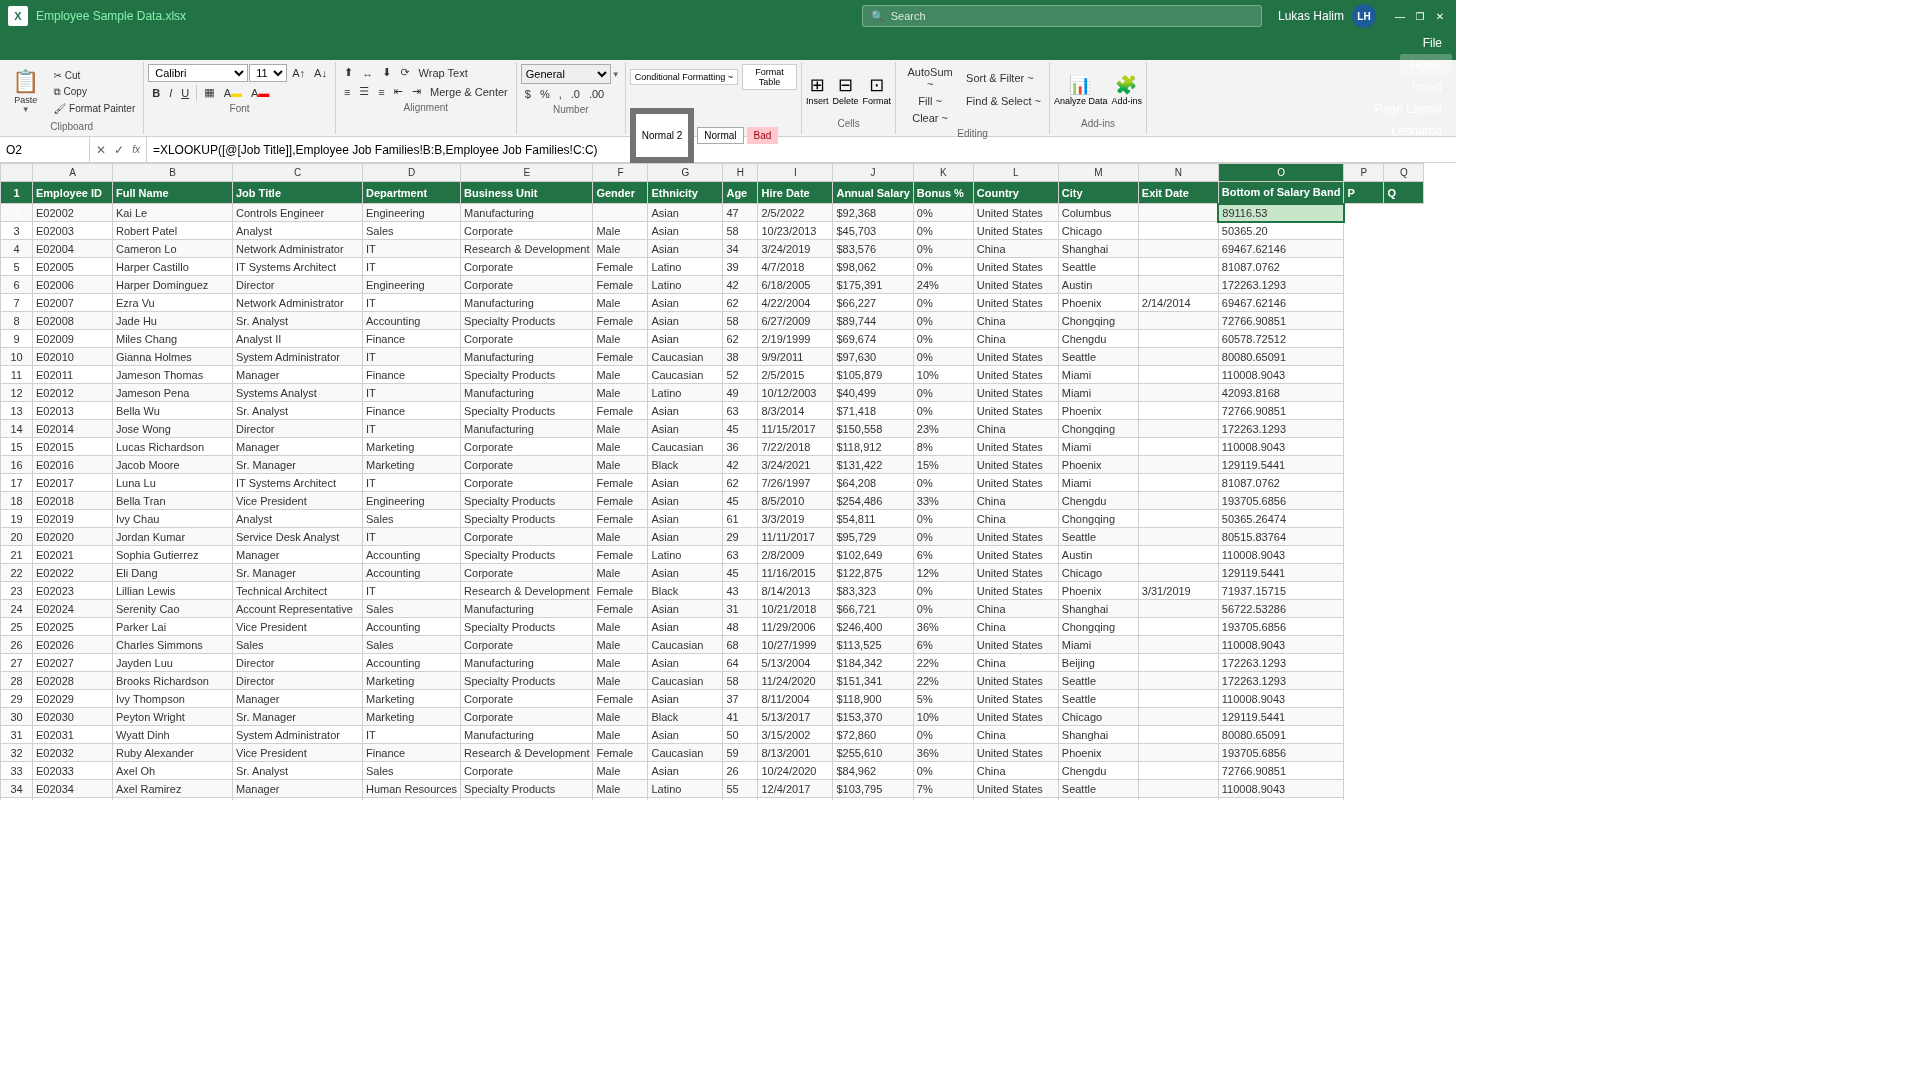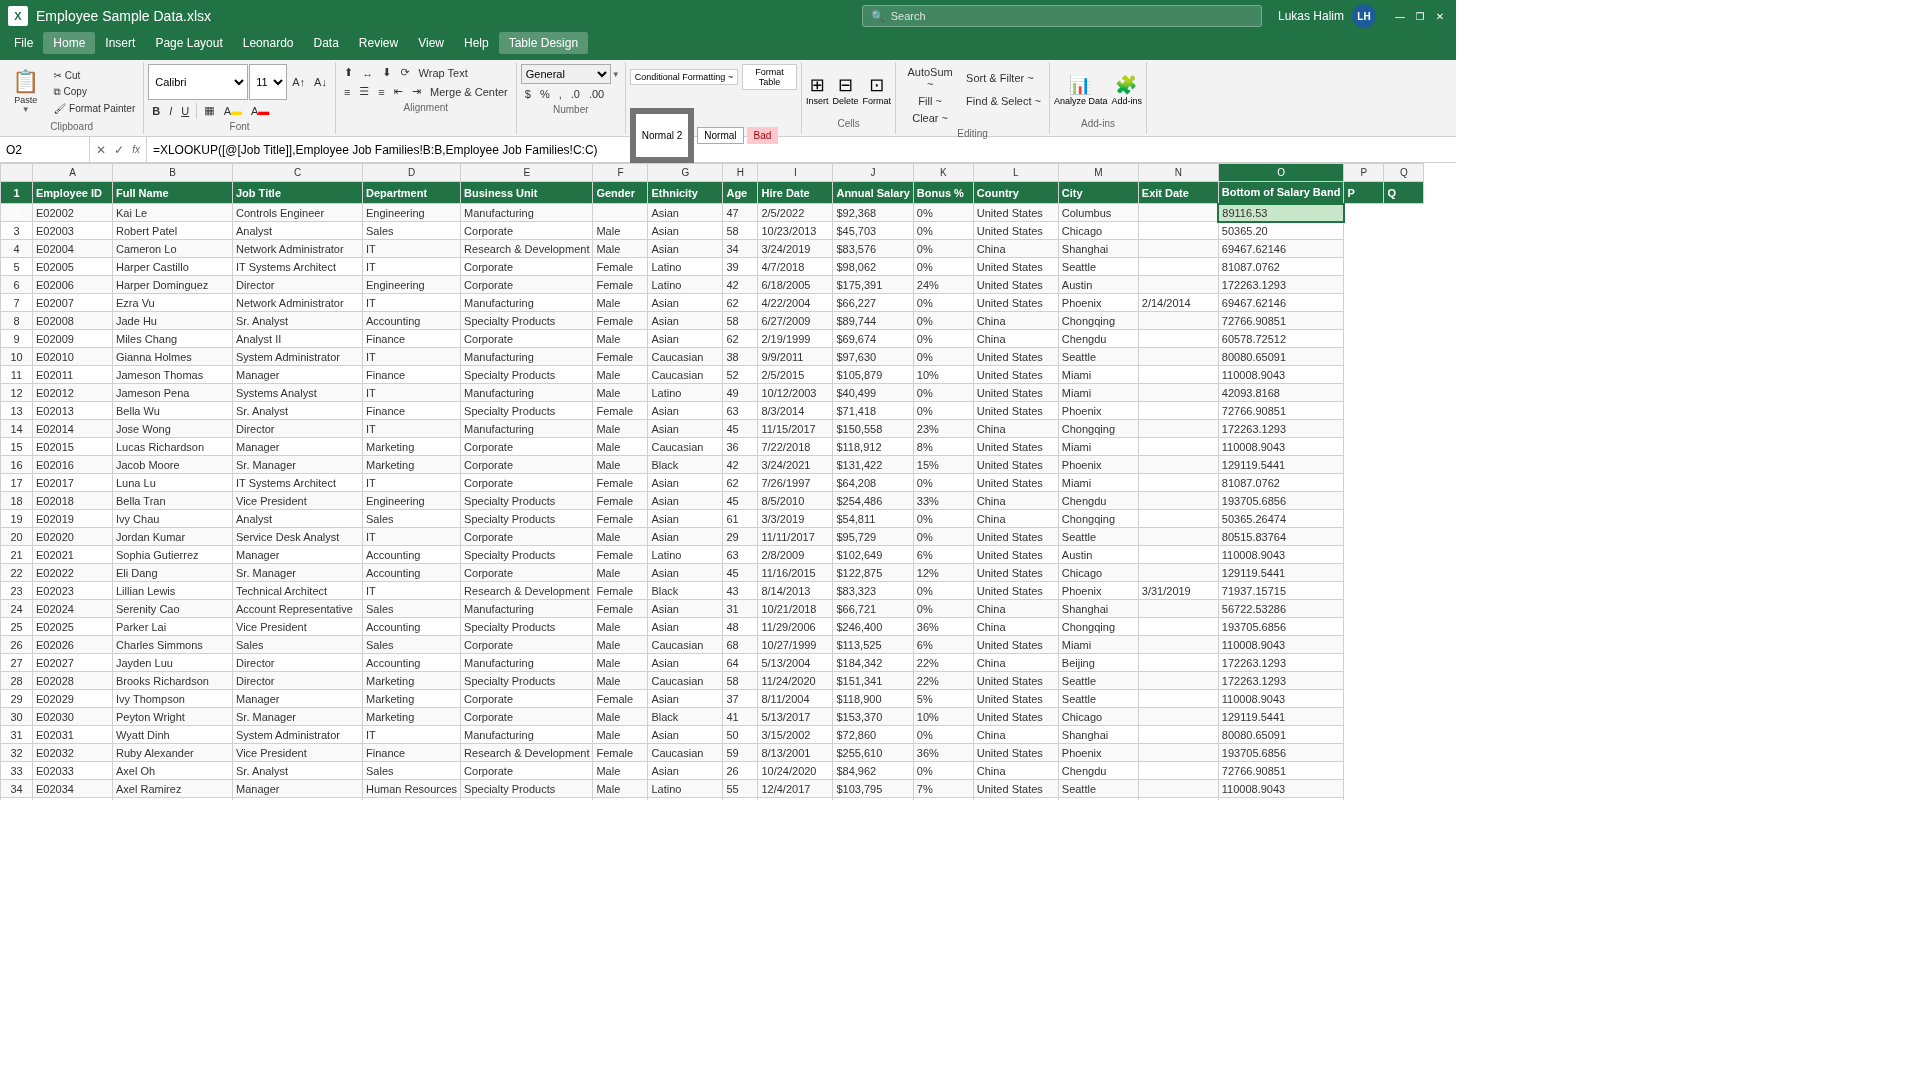--- a/index.html
+++ b/index.html
@@ -18,22 +18,22 @@
       width: 20px; height: 20px;
       background: #fff;
       color: #217346;
       font-weight: bold;
       font-size: 11px;
       display: flex; align-items: center; justify-content: center;
       margin-right: 8px;
       border-radius: 2px;
     }
     #titlebar .filename {
-      font-size: 14px;
-      color: #ffffff;
+      font-size: 12px;
+      color: #86efac;
       flex: 1;
     }
     #titlebar .search-bar {
       width: 400px;
       height: 22px;
       background: rgba(255,255,255,0.15);
       border: 1px solid rgba(255,255,255,0.3);
       border-radius: 3px;
       display: flex;
       align-items: center;
@@ -55,22 +55,23 @@
       font-size: 10px; font-weight: bold; color: white;
     }
     #titlebar .window-controls { display: flex; gap: 4px; margin-left: 16px; }
     #titlebar .wc { width: 16px; height: 16px; display: flex; align-items: center; justify-content: center; cursor: pointer; color: white; font-size: 10px; }
 
     
     #menubar {
       height: 28px;
       background: #217346;
       display: flex;
-      align-items: flex-start;
+      align-items: flex-end;
       padding: 0 4px;
+      flex-direction: column;
     }
     #menubar .menu-item {
       padding: 4px 10px;
       color: white;
       font-size: 12px;
       cursor: pointer;
       border-radius: 2px;
     }
     #menubar .menu-item:hover, #menubar .menu-item.active {
       background: rgba(255,255,255,0.2);
@@ -126,21 +127,21 @@
       padding: 4px 8px;
       cursor: pointer;
       border-radius: 2px;
       color: #333;
       height: 52px;
       justify-content: center;
     }
 
     
     .font-name-select, .font-size-select {
-      height: 36px;
+      height: 18px;
       border: 1px solid #ababab;
       background: white;
       font-size: 11px;
       padding: 0 2px;
       cursor: pointer;
     }
     .font-name-select { width: 100px; }
     .font-size-select { width: 38px; }
 
     

